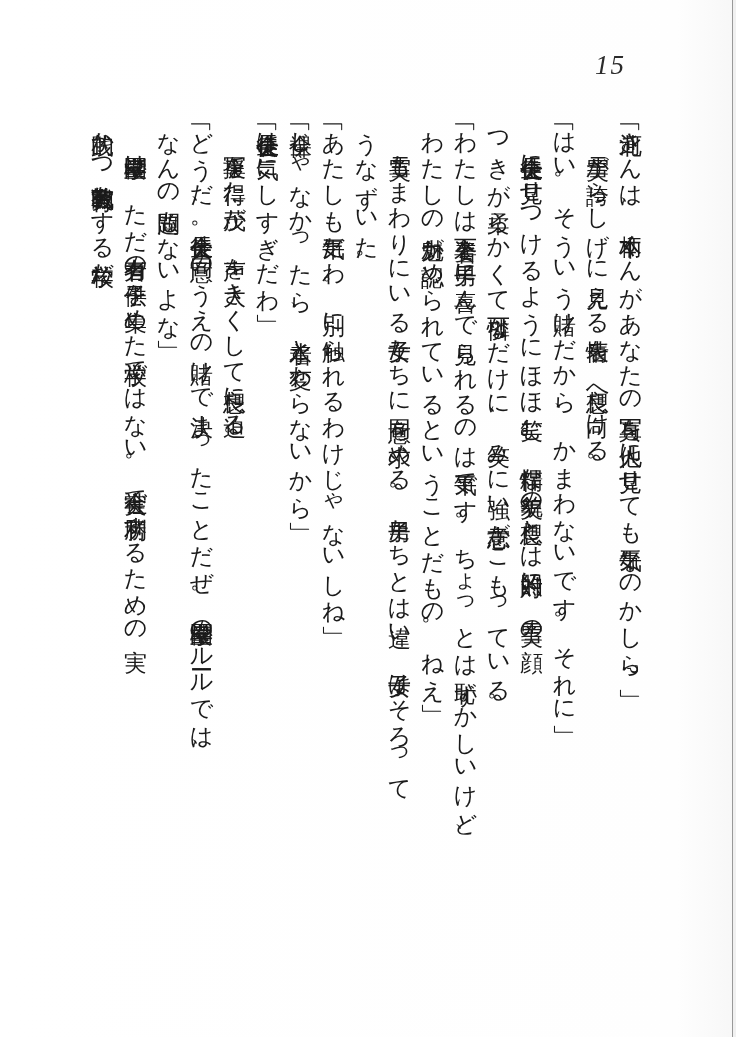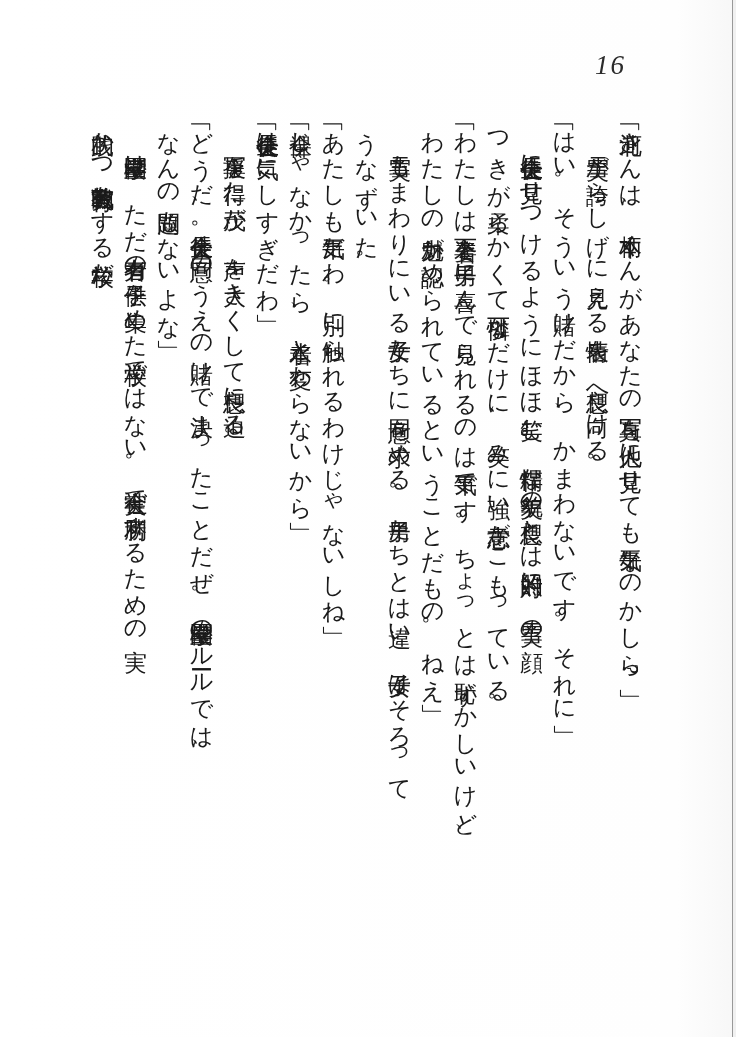--- a/index.html
+++ b/index.html
@@ -62,21 +62,21 @@
     right: 0;
     width: 3px;
     height: 100%;
     background: #f1f1f1;
   }
 </style>
 </head>
 <body>
 
 <div class="page">
-  <div class="page-number">16</div>
+  <div class="page-number">15</div>
 
   <div class="text-block">
       <p class="line">「北河さんは、柄本くんがあなたの写真を他人に見せても平気なのかしら?」</p>
       <p class="line indent">雪美が誇らしげに見える表情を、想良へ向ける。</p>
       <p class="line">「はい。そういう賭けだから、かまわないです。それに」</p>
       <p class="line indent">生徒会長に見せつけるようにほほ笑む。精悍な美貌の想良とは対照的に、雪美の顔</p>
       <p class="line">つきが柔らかくて可憐なだけに、笑みに強い意志がこもっている。</p>
       <p class="line">「わたしは下着姿を男子に喜んで見られるのは平気です。ちょっとは恥ずかしいけど、</p>
       <p class="line">わたしの魅力が認められているということだもの。ねえ」</p>
       <p class="line indent">雪美もまわりにいる女子たちに同意を求める。男子たちとは違い、女子はそろって</p>

